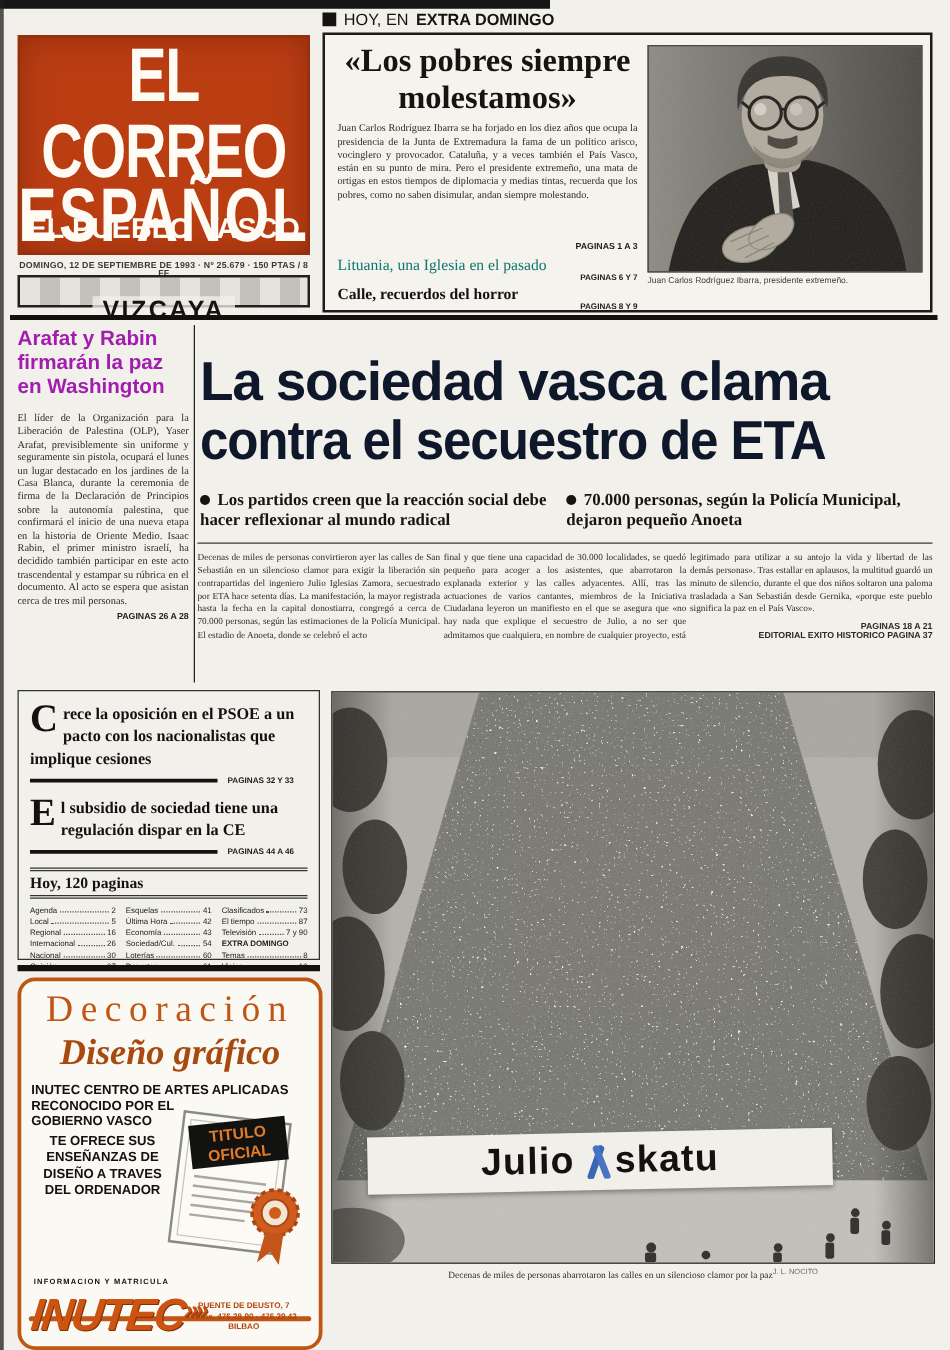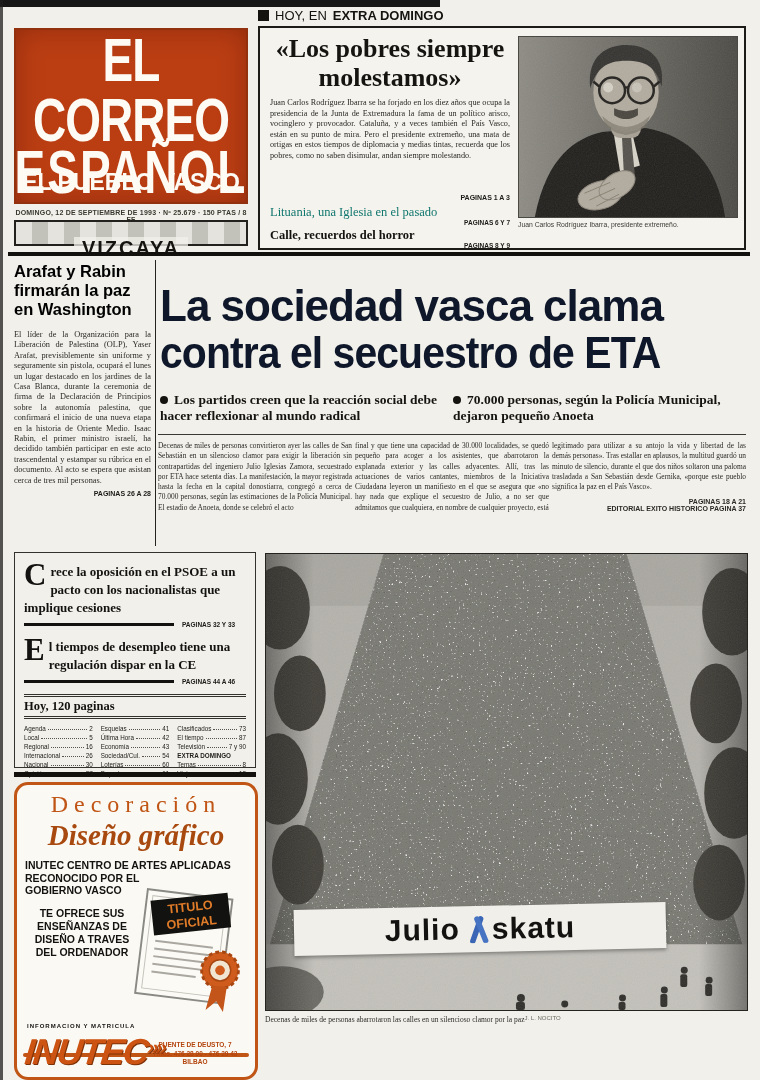--- a/index.html
+++ b/index.html
@@ -42,21 +42,21 @@
   .ed-p1{left:10px;top:191px;width:240px;text-align:right;font:bold 6.5px "Liberation Sans",sans-serif;}
   .ed-it2{left:10px;top:200px;font-weight:bold;font-size:12.5px;color:#131210;text-align:center;}
   .ed-p2{left:10px;top:214px;width:240px;text-align:right;font:bold 6.5px "Liberation Sans",sans-serif;}
   .ed-photo{left:258px;top:8px;width:220px;height:182px;border:1px solid #4a4944;box-sizing:border-box;overflow:hidden;background:#6d6b64;}
   .ed-cap{left:258px;top:193px;width:220px;font:6.8px "Liberation Sans",sans-serif;color:#3c3b35;}
 
   .big-rule{left:8px;top:252px;width:742px;height:4px;background:#12110e;}
 
   
   .arafat{left:14px;top:262px;width:137px;}
-  .arafat-h{font:bold 16.5px/19px "Liberation Sans",sans-serif;color:#000000;}
+  .arafat-h{font:bold 16.5px/19px "Liberation Sans",sans-serif;color:#a21caf;}
   .arafat-b{margin-top:11px;font-size:8.3px;line-height:10.4px;text-align:justify;color:#2b2a25;}
   .arafat-p{margin-top:4px;text-align:right;font:bold 7px "Liberation Sans",sans-serif;}
   .vrule{left:155px;top:260px;width:1px;height:286px;background:#24231e;}
 
   
   .lead-h{left:160px;top:282px;width:588px;font-family:"Liberation Sans",sans-serif;
           font-weight:bold;font-size:44px;line-height:47px;letter-spacing:-1px;color:#0f172a;}
   .lead-h .l2{display:inline-block;transform:scaleX(.93);transform-origin:left;}
   .bullets{left:160px;top:392px;width:586px;display:flex;}
   .bullet{flex:1;font-weight:bold;font-size:13.5px;line-height:16px;color:#151410;}
@@ -82,21 +82,21 @@
   .idx-col{flex:1;}
   .idx-row{display:flex;align-items:flex-end;font:6.3px "Liberation Sans",sans-serif;color:#23221d;
            height:9px;}
   .idx-row.strong .idx-l{font-weight:bold;}
   .lead-dots{flex:1;border-bottom:1px dotted #55534b;margin:0 2px 2px;}
   .black-bar{left:14px;top:772px;width:242px;height:5px;background:#12110e;}
 
   
   .ad{left:14px;top:782px;width:244px;height:298px;border:3px solid #c05515;border-radius:14px;
       box-sizing:border-box;background:#fbf9f3;overflow:hidden;}
-  .ad-title1{text-align:center;margin-top:6px;font-size:24px;color:#c05515;letter-spacing:6px;}
+  .ad-title1{text-align:center;margin-top:6px;font-size:30px;color:#c05515;letter-spacing:6px;}
   .ad-title2{text-align:center;font:italic bold 29px "Liberation Serif",serif;color:#a8490f;margin-top:1px;}
   .ad-l1{margin:7px 8px 0;font:bold 10.5px/12.5px "Liberation Sans",sans-serif;color:#131210;}
   .ad-l23{margin:0 8px;font:bold 10.5px/12.5px "Liberation Sans",sans-serif;color:#131210;}
   .ad-offer{position:absolute;left:6px;top:122px;width:118px;text-align:center;
             font:bold 10.5px/13px "Liberation Sans",sans-serif;color:#131210;}
   .ad-cert{position:absolute;right:4px;top:100px;width:120px;height:132px;}
   .ad-promo{position:absolute;left:8px;top:182px;width:118px;background:#0d0c0a;color:#e8882f;
             font:bold italic 7.5px/9.5px "Liberation Sans",sans-serif;text-align:center;padding:5px 5px;}
   .ad-info{position:absolute;left:10px;top:238px;font:bold 6px "Liberation Sans",sans-serif;
            letter-spacing:1px;color:#131210;}
@@ -107,21 +107,21 @@
   .ad-addr{position:absolute;left:118px;top:256px;width:120px;text-align:center;
            font:bold 6.5px/8.5px "Liberation Sans",sans-serif;color:#b3450e;}
 
   
   .photo{left:265px;top:553px;width:483px;height:458px;border:1px solid #24231e;box-sizing:border-box;
          background:#b4b2ac;overflow:hidden;}
   .banner{position:absolute;left:28px;top:352px;width:372px;height:46px;background:#f0efe9;
           transform:rotate(-1.2deg);display:flex;align-items:center;justify-content:center;gap:8px;
           box-shadow:0 2px 4px rgba(0,0,0,.35);}
   .banner-txt{font:bold 30px "Liberation Sans",sans-serif;color:#131210;letter-spacing:1px;}
-  .cap-row{left:265px;top:1015px;width:483px;display:flex;justify-content:flex-start;align-items:flex-start;}
+  .cap-row{left:265px;top:1015px;width:483px;display:flex;justify-content:center;align-items:flex-start;}
   .cap{font-size:7.5px;color:#2e2d28;}
   .credit{font:6px "Liberation Sans",sans-serif;color:#6a6962;}
 </style>
 </head>
 <body>
 
 <div id="page">
   <div class="abs edge-top"></div>
   <div class="abs edge-left"></div>
 
@@ -227,21 +227,21 @@
     <div class="brief">
       <span class="dropcap">C</span>
       <span class="brief-t">rece la oposición en el PSOE a un pacto con los nacionalistas que implique cesiones</span>
     </div>
     <div class="brief-rule">
       <span class="brule"></span>
       <span class="brief-pg">PAGINAS 32 Y 33</span>
     </div>
     <div class="brief">
       <span class="dropcap">E</span>
-      <span class="brief-t">l tiempos de desempleo tiene una regulación dispar en la CE</span>
+      <span class="brief-t">l subsidio de sociedad tiene una regulación dispar en la CE</span>
     </div>
     <div class="brief-rule">
       <span class="brule"></span>
       <span class="brief-pg">PAGINAS 44 A 46</span>
     </div>
     <div class="idx">
       <div class="idx-title">Hoy, 120 paginas</div>
       <div class="idx-cols">
         <div class="idx-col">
           <div class="idx-row">

